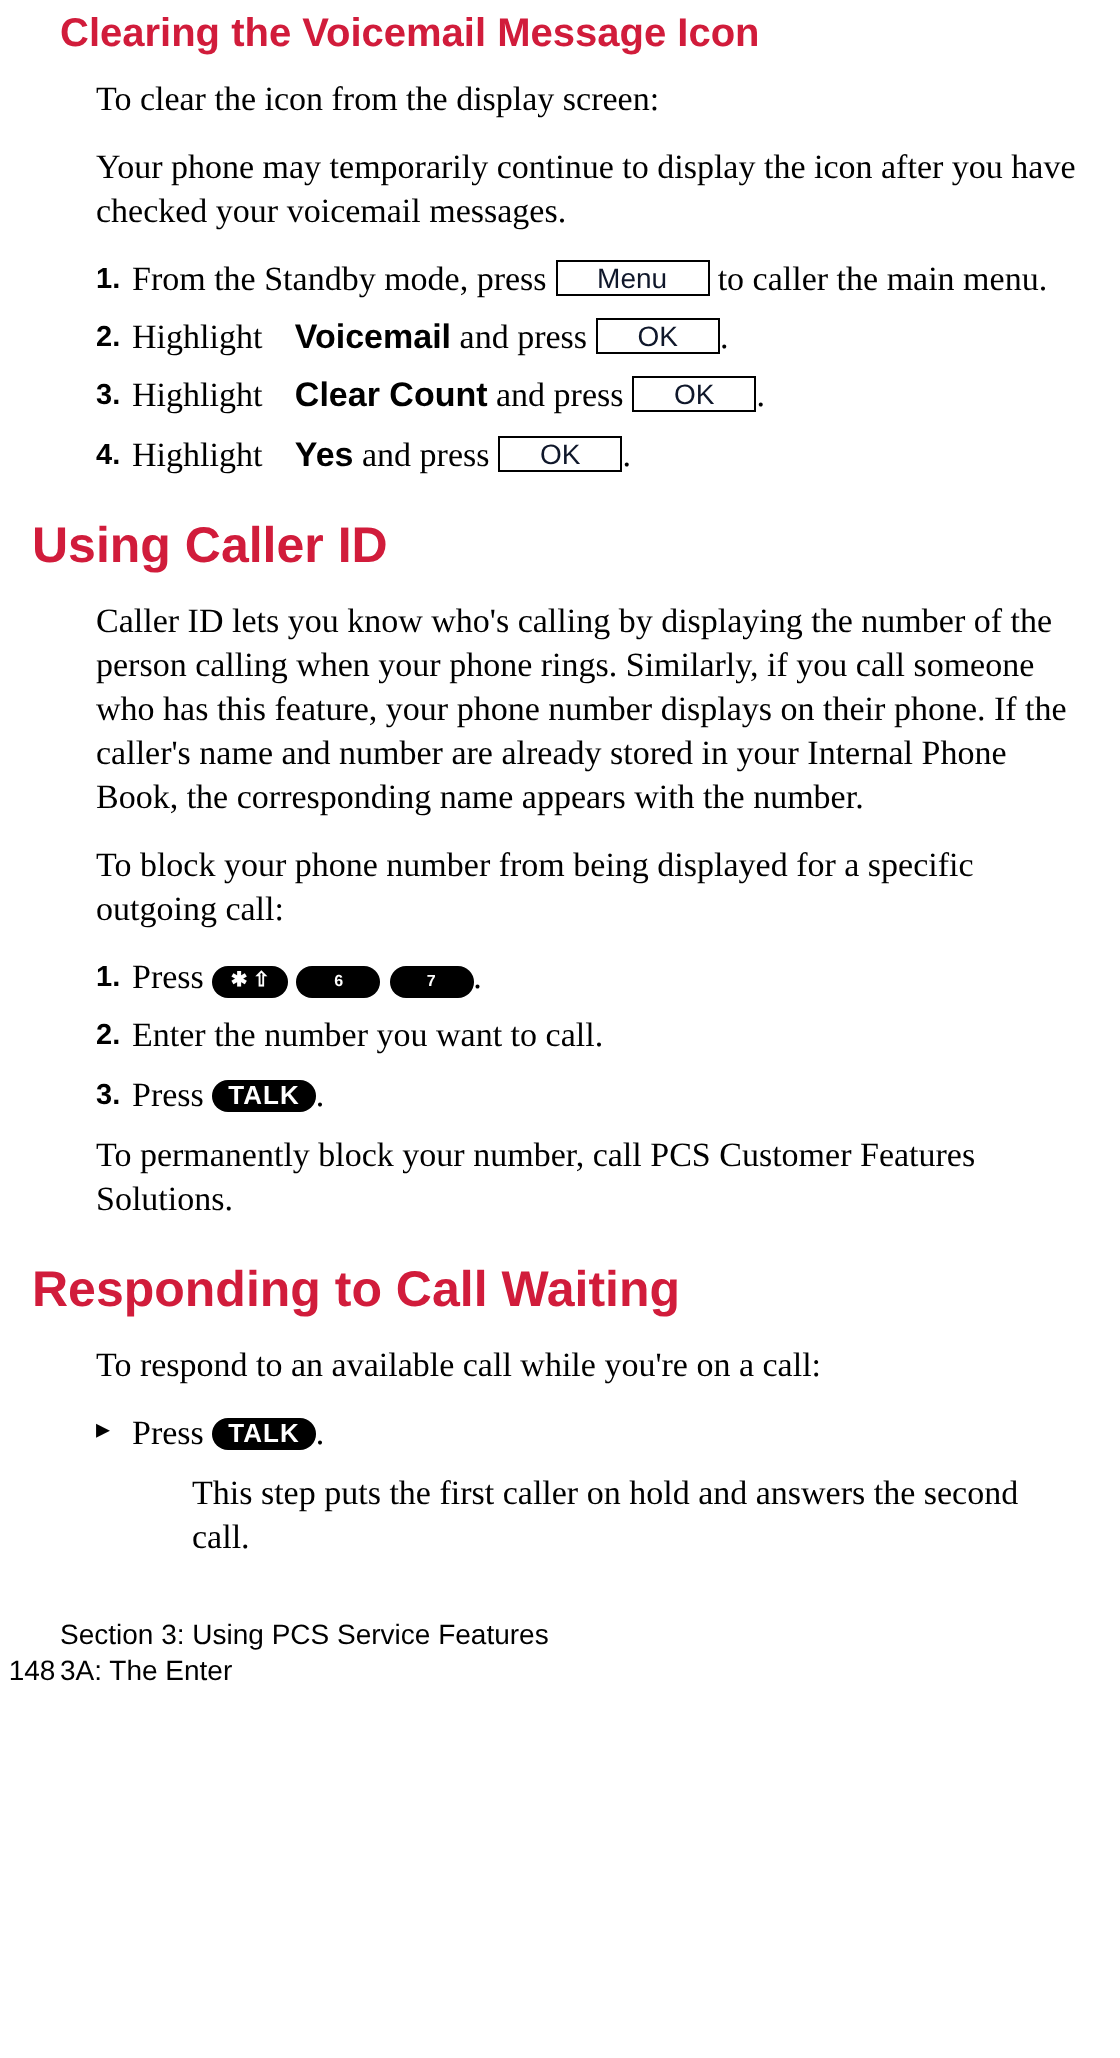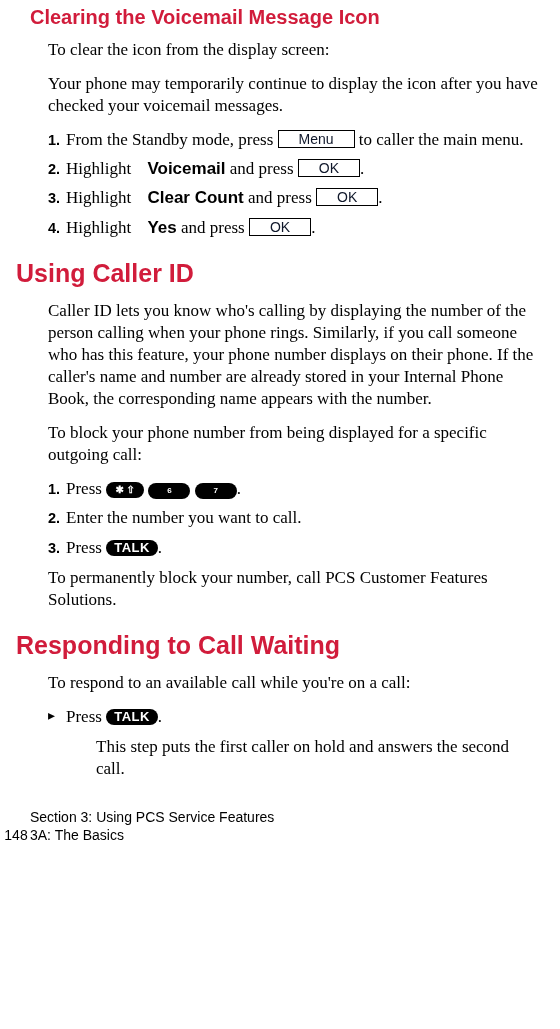--- a/index.html
+++ b/index.html
@@ -198,16 +198,16 @@
     <div class="arrow-item">
       <span class="marker">▸</span>
       <span>Press </span><span class="pill talk">TALK</span><span>.</span>
       <div class="sub-result">This step puts the first caller on hold and answers the second call.</div>
     </div>
   </div>
 
   <div class="footer">
     <div>Section 3: Using PCS Service Features</div>
     <div class="footer-line2">
-      <span class="pgnum">148</span><span>3A: The Basics</span>
+      <span class="pgnum">148</span><span>3A: The Enter</span>
     </div>
   </div>
 </div>
 
 </body></html>

